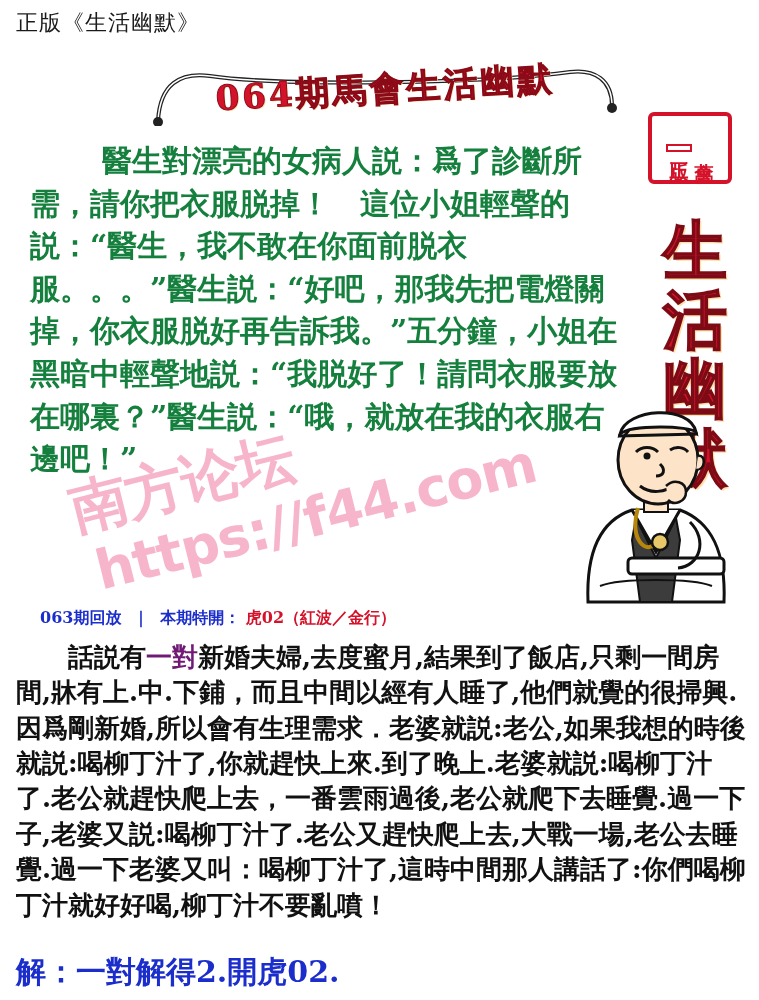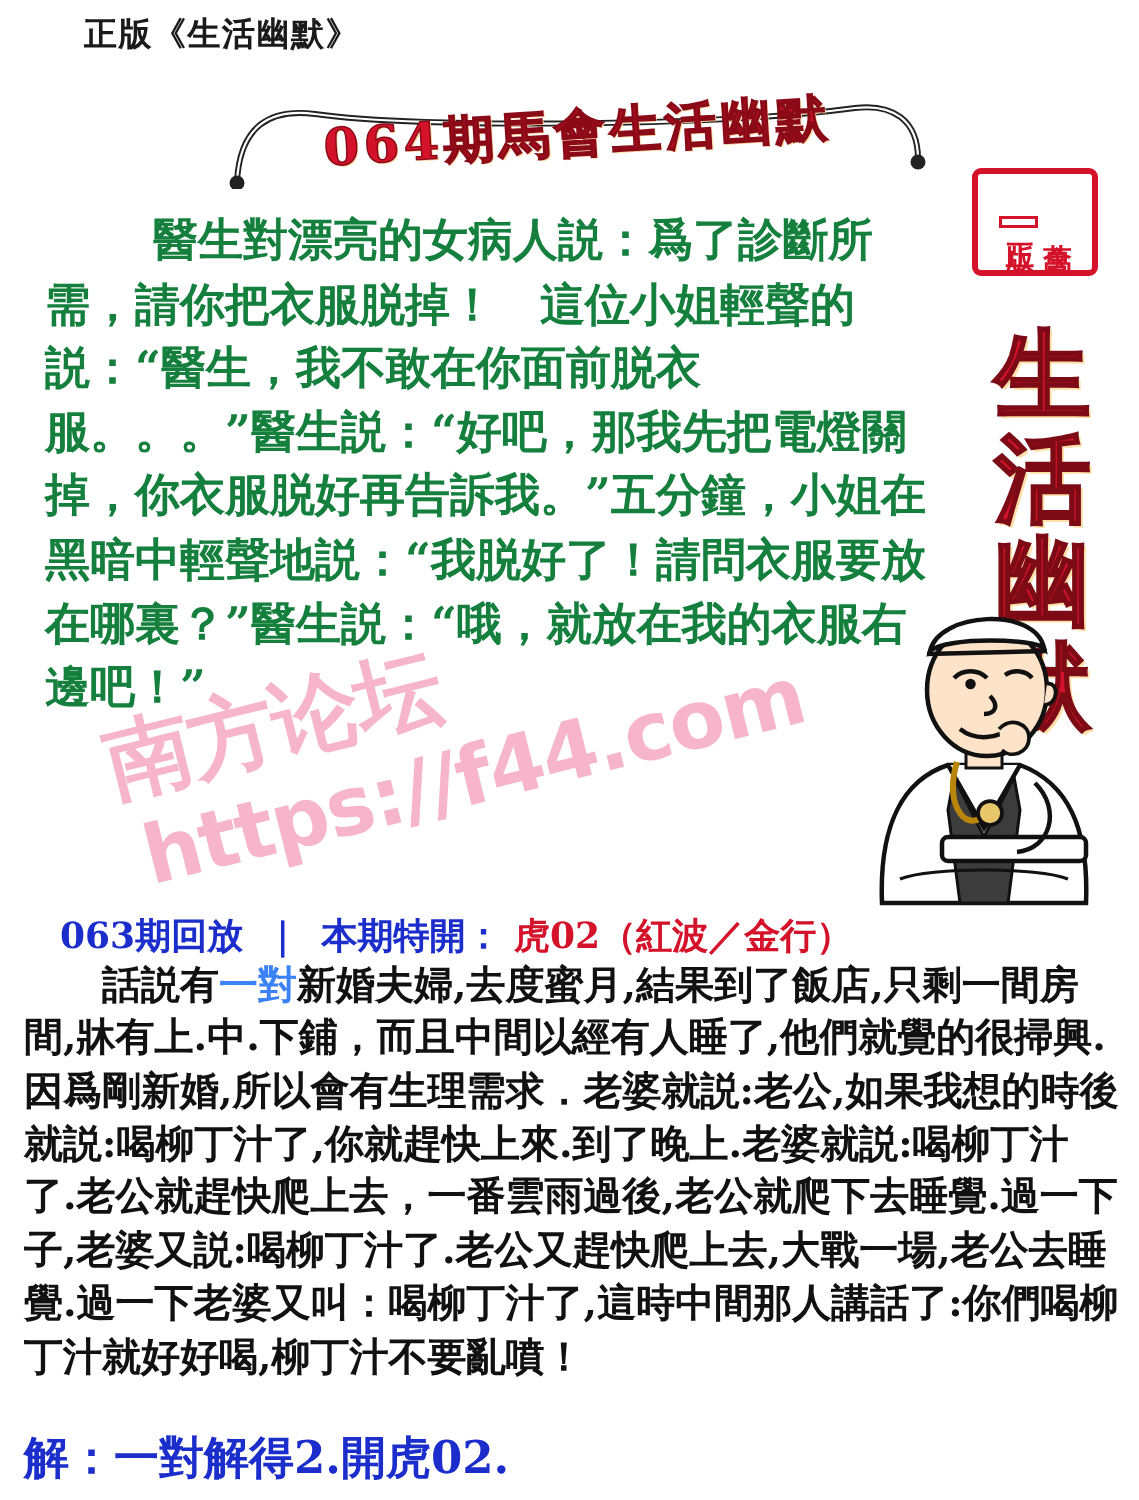--- a/index.html
+++ b/index.html
@@ -15,25 +15,24 @@
     font-family: "DejaVu Sans", "Liberation Sans", sans-serif;
     color: #111;
   }
 
   
   .top-header {
     position: absolute;
     top: 8px;
     left: 16px;
     font-size: 22px;
-    font-weight: bold;
+    font-weight: normal;
     letter-spacing: 1px;
     color: #1a1a1a;
     font-family: "DejaVu Serif", "Liberation Serif", serif;
-    margin-left: 40px;
   }
 
   
   .banner-wrap {
     position: absolute;
     top: 48px;
     left: 150px;
     width: 470px;
     height: 95px;
   }
@@ -157,21 +156,21 @@
     width: 215px;
     height: 215px;
   }
 
   
   .info-line {
     position: absolute;
     top: 608px;
     left: 40px;
     width: 700px;
-    font-size: 24px;
+    font-size: 16px;
     font-weight: bold;
     font-family: "DejaVu Serif", "Liberation Serif", serif;
     color: #1b2ecc;
     white-space: nowrap;
   }
   .info-line .sep { color: #1b2ecc; margin: 0 6px; }
   .info-line .hot { color: #d4122a; }
 
   
   .story {
@@ -179,21 +178,21 @@
     top: 640px;
     left: 16px;
     width: 730px;
     font-family: "DejaVu Serif", "Liberation Serif", serif;
     font-size: 26px;
     font-weight: bold;
     line-height: 1.36;
     color: #111;
     text-indent: 52px;
   }
-  .story .red { color: #3b82f6; }
+  .story .red { color: #701a75; }
 
   
   .answer {
     position: absolute;
     top: 952px;
     left: 16px;
     font-family: "DejaVu Serif", "Liberation Serif", serif;
     font-size: 30px;
     font-weight: bold;
     color: #1b2ecc;

